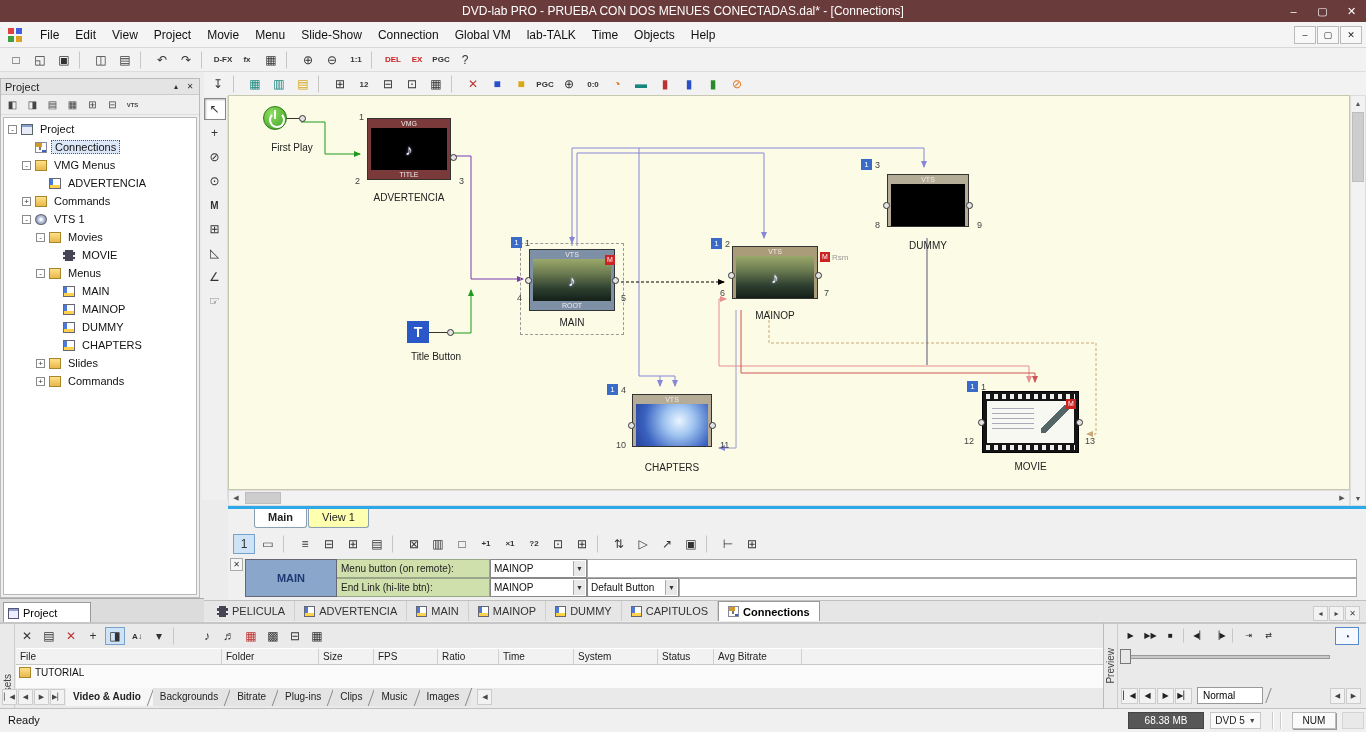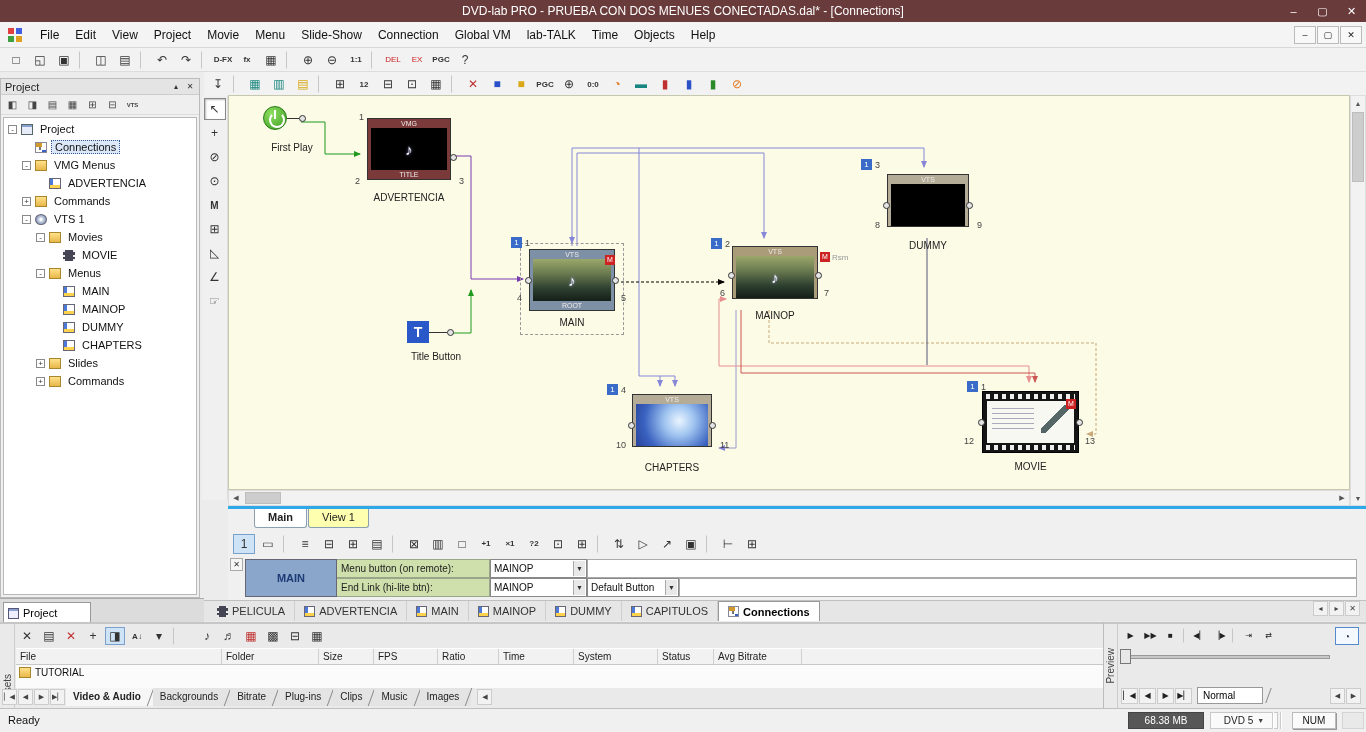--- a/index.html
+++ b/index.html
@@ -19,21 +19,21 @@
   .mitem{padding:3px 8px;font-size:12px;color:#111}
   .mdi-btns{margin-left:auto;display:flex;margin-right:4px}
   .mdi-btn{width:22px;height:18px;border:1px solid #bbb;background:#f8f8f8;display:flex;align-items:center;justify-content:center;font-size:9px;margin-left:1px;color:#222}
 
   
   .tbar{display:flex;align-items:center}
   .tb1{position:absolute;left:0;top:48px;width:1366px;height:24px;background:#f2f2f2;border-bottom:1px solid #ddd;padding-left:4px}
   .tb2{position:absolute;left:204px;top:72px;width:1162px;height:24px;background:#f2f2f2;padding-left:2px}
   .tbtn{width:22px;height:20px;display:flex;align-items:center;justify-content:center;font-size:12px;color:#333;border:1px solid transparent;margin:0 1px}
   .tbtn[data-kind="txt"]{font-size:8px;font-weight:bold}
-  .tbtn[data-kind="redtxt"]{font-size:8px;font-weight:normal;color:#c22}
+  .tbtn[data-kind="redtxt"]{font-size:8px;font-weight:bold;color:#c22}
   .tbtn[data-kind="red"]{color:#c03030}
   .tbtn[data-kind="blue"]{color:#2a50c8}
   .tbtn[data-kind="yellow"]{color:#d8a818}
   .tbtn[data-kind="green"]{color:#2a8a2a}
   .tbtn[data-kind="teal"]{color:#18867e}
   .tbtn[data-kind="orange"]{color:#e07820}
   .tbtn[data-kind="active"]{background:#cfe3f6;border:1px solid #7aa0cc}
   .tbtn[data-kind="sep"]{width:7px;height:18px;border-left:1px solid #c6c6c6;margin:0 3px}
 
   
@@ -126,21 +126,21 @@
   .ptable{position:absolute;left:17px;top:3px;display:flex;height:38px}
   .p-main{width:92px;background:#8ba6cb;color:#1c3a74;font-weight:bold;display:flex;align-items:center;justify-content:center;border:1px solid #667;font-size:11px}
   .p-rows{display:flex;flex-direction:column}
   .prow{height:19px;display:flex}
   .p-label{width:153px;background:#cfe0ac;border:1px solid #9aa68a;border-left:none;font-size:10px;display:flex;align-items:center;padding-left:4px;color:#222}
   .p-select{width:97px;background:#fff;border:1px solid #888;font-size:10px;display:flex;align-items:center;padding:0 14px 0 3px;position:relative;color:#111}
   .p-select .dd{position:absolute;right:1px;top:1px;bottom:1px;width:12px;background:#e8e8e8;border-left:1px solid #aaa;display:flex;align-items:center;justify-content:center;font-size:7px;color:#333}
   .p-fill{background:#fff;border:1px solid #aaa}
 
   
-  .doctabs{position:absolute;left:204px;top:600px;width:1162px;height:21px;background:#e6e6e6;border-top:1px solid #c0c0c0;display:flex;align-items:flex-start;padding-left:4px}
+  .doctabs{position:absolute;left:204px;top:600px;width:1162px;height:21px;background:#e6e6e6;border-top:1px solid #c0c0c0;display:flex;align-items:flex-end;padding-left:4px}
   .dtab{height:20px;display:flex;align-items:center;padding:0 9px;font-size:11px;color:#333;border-right:1px solid #cfcfcf}
   .dtab[data-active="true"]{background:#fff;border:1px solid #999;border-bottom:none;font-weight:bold;color:#000}
   .tabicon{width:11px;height:11px;margin-right:4px}
   .dt-nav{margin-left:auto;display:flex;margin-right:6px}
   .dt-nbtn{width:15px;height:15px;display:flex;align-items:center;justify-content:center;font-size:8px;color:#444;border:1px solid #ccc;background:#f2f2f2;margin-left:1px}
 
   
   .projtab{position:absolute;left:0;top:598px;width:204px;height:24px;background:#dcdcdc;border-top:1px solid #aaa}
   .projtab-inner{position:absolute;left:3px;top:3px;height:21px;width:88px;background:#fff;border:1px solid #999;border-bottom:none;display:flex;align-items:center;padding-left:4px;font-size:11px}
   .projtab-icon{width:11px;height:11px;background:#eef;border:1px solid #557;box-shadow:inset 0 2px 0 #8aa0d0;margin-right:4px}
@@ -174,21 +174,21 @@
   .pv-handle{position:absolute;left:16px;top:25px;width:11px;height:15px;background:#e8e8e8;border:1px solid #777}
   .pv-transport{position:absolute;left:17px;bottom:4px;display:flex;align-items:center}
   .pv-mode{width:66px;height:17px;background:#fff;border:1px solid #999;font-size:10px;display:flex;align-items:center;padding:0 5px;margin-left:4px;position:relative}
   .pv-mode::after{content:"";position:absolute;right:-7px;top:0;bottom:0;width:1px;background:#888;transform:skewX(-20deg)}
   .pv-nav{position:absolute;right:4px;bottom:4px;display:flex}
 
   
   .statusbar{position:absolute;left:0;top:708px;width:1366px;height:24px;background:#f0f0f0;border-top:1px solid #c0c0c0}
   .sb-ready{position:absolute;left:8px;top:5px;font-size:11px;color:#111}
   .sb-mem{position:absolute;left:1128px;top:3px;width:76px;height:17px;background:#575757;color:#fff;font-size:10px;display:flex;align-items:center;justify-content:center;border:1px solid #444}
-  .sb-disc{position:absolute;left:1210px;top:3px;width:68px;height:17px;font-size:10px;display:flex;align-items:center;justify-content:center;border:1px solid #c8c8c8;background:#fafafa;color:#222}
+  .sb-disc{position:absolute;left:1210px;top:3px;width:51px;height:17px;font-size:10px;display:flex;align-items:center;justify-content:center;border:1px solid #c8c8c8;background:#fafafa;color:#222}
   .sb-disc .dd2{font-size:7px;margin-left:4px;color:#444}
   .sb-sep{position:absolute;top:3px;width:2px;height:17px;border-left:1px solid #ccc;border-right:1px solid #fff}
   .sb-num{position:absolute;left:1292px;top:3px;width:44px;height:17px;background:#fafafa;border:1px solid #bbb;box-shadow:1px 1px 0 #999;font-size:10px;display:flex;align-items:center;justify-content:center;color:#111}
   .sb-end{position:absolute;left:1342px;top:3px;width:22px;height:17px;border:1px solid #d4d4d4;background:#e9e9e9}
 </style>
 </head>
 <body>
 
 <div class="app">
 

